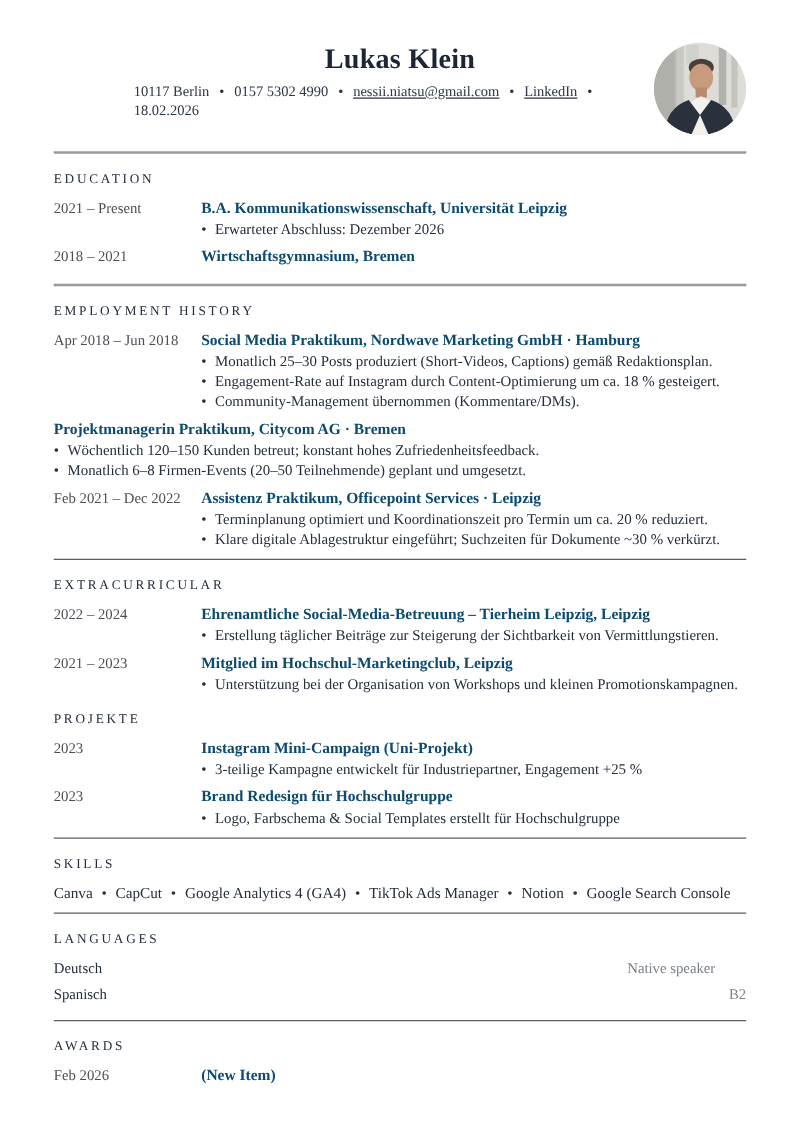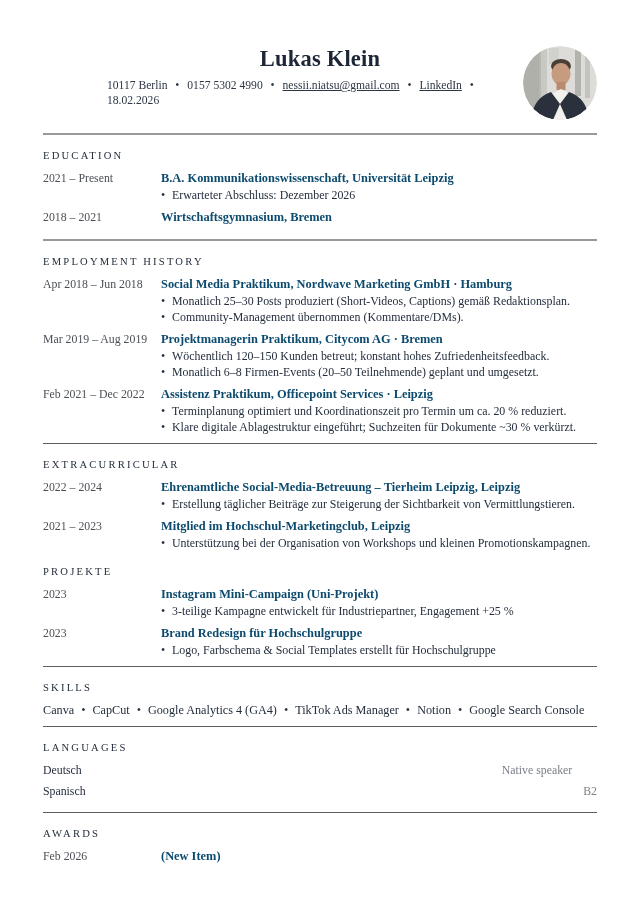--- a/index.html
+++ b/index.html
@@ -1,19 +1,19 @@
 <!DOCTYPE html>
 <html><head>
 <meta charset="utf-8">
 <style>
   html,body { margin:0; padding:0; background:#ffffff; }
   .page {
     width:640px; height:902px; box-sizing:border-box;
     background:#ffffff; overflow:hidden;
-    padding:38px 43px 0 43px;
+    padding:26px 43px 0 43px;
     font-family:"Liberation Serif","DejaVu Serif",serif;
     color:#242e3d;
   }
   
   .header { position:relative; min-height:74px; }
   .photo {
     position:absolute; top:0; right:0; width:74px; height:74px;
     border-radius:50%; overflow:hidden;
   }
   .name {
@@ -121,25 +121,25 @@
   </div>
   <hr class="hr-thick">
 
   <div class="section">
     <div class="sec-heading">EMPLOYMENT HISTORY</div>
     <div class="row">
       <div class="row-date">Apr 2018 – Jun 2018</div>
       <div class="row-body">
         <div class="row-title">Social Media Praktikum, Nordwave Marketing GmbH · Hamburg</div>
         <div class="bullet">Monatlich 25–30 Posts produziert (Short-Videos, Captions) gemäß Redaktionsplan.</div>
+        <div class="bullet">Engagement-Rate auf Instagram durch Content-Optimierung um ca. 18 % gesteigert.</div>
         <div class="bullet">Community-Management übernommen (Kommentare/DMs).</div>
       </div>
     </div>
     <div class="row">
-      <div class="row-date">Mar 2019 – Aug 2019</div>
       <div class="row-body">
         <div class="row-title">Projektmanagerin Praktikum, Citycom AG · Bremen</div>
         <div class="bullet">Wöchentlich 120–150 Kunden betreut; konstant hohes Zufriedenheitsfeedback.</div>
         <div class="bullet">Monatlich 6–8 Firmen-Events (20–50 Teilnehmende) geplant und umgesetzt.</div>
       </div>
     </div>
     <div class="row">
       <div class="row-date">Feb 2021 – Dec 2022</div>
       <div class="row-body">
         <div class="row-title">Assistenz Praktikum, Officepoint Services · Leipzig</div>

